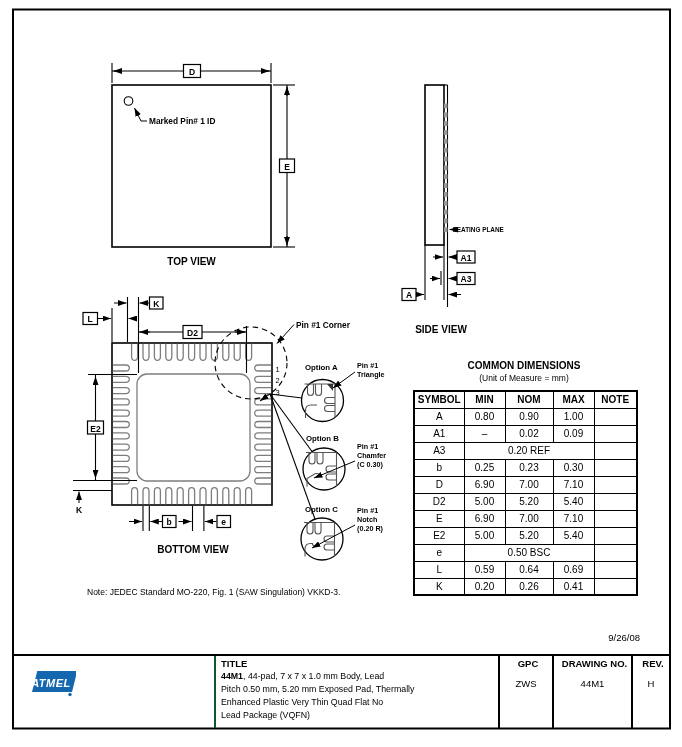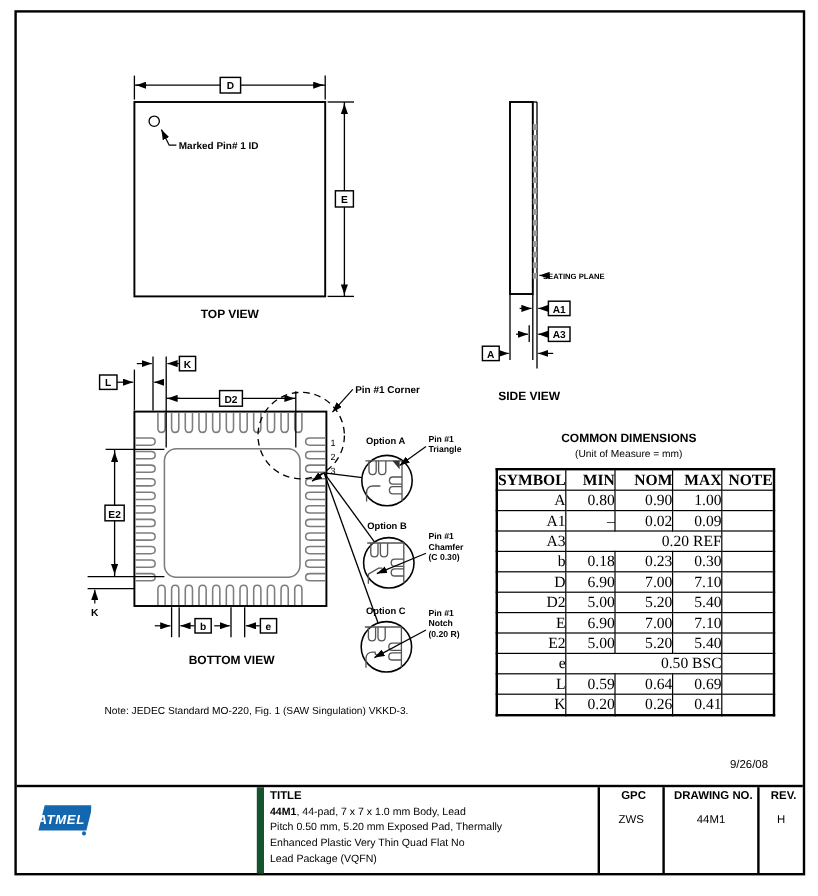--- a/index.html
+++ b/index.html
@@ -20,30 +20,30 @@
   .pin{font-size:7.5px;}
   .sp{font-size:6.4px;font-weight:bold;}
   .mini{stroke:#555;stroke-width:1.1;fill:none;}
   
   .dims-title{position:absolute;left:413px;top:360px;width:222px;text-align:center;font-size:10px;font-weight:bold;}
   .dims-sub{position:absolute;left:413px;top:373px;width:222px;text-align:center;font-size:8.5px;}
   .note{position:absolute;left:87px;top:587px;font-size:8.5px;}
   .date{position:absolute;left:500px;top:632px;width:140px;text-align:right;font-size:9.5px;}
   
   .dtable{position:absolute;left:413px;top:390px;border-collapse:collapse;table-layout:fixed;border:2px solid #000;}
-  .dtable th,.dtable td{border:1px solid #000;height:17px;padding:0;text-align:right;font-size:13px;font-weight:normal;font-family:Liberation Serif, serif;}
+  .dtable th,.dtable td{border:1px solid #000;height:17px;padding:0;text-align:center;font-size:10px;font-weight:normal;}
   .dtable th{font-weight:bold;}
   
   .tblock{position:absolute;left:14px;top:654px;width:655px;height:74px;border-top:2px solid #000;display:flex;}
   .tb-contact{position:relative;width:200px;}
   .tb-contact .logo{position:absolute;left:10px;top:12px;}
   .logo-txt{font-style:italic;font-weight:bold;font-size:11px;fill:#fff;text-anchor:middle;letter-spacing:0.5px;}
   .contact-text{position:absolute;left:64px;top:14px;font-size:9.5px;line-height:11.5px;}
   .b{font-weight:bold;}
-  .tb-title{flex:1;border-left:6px solid #14532d;padding:2px 0 0 5px;}
+  .tb-title{flex:1;border-left:2px solid #14532d;padding:2px 0 0 5px;}
   .tb-hdr{font-size:9.5px;font-weight:bold;}
   .tb-body{font-size:8.8px;line-height:13px;margin-top:1px;}
   .tb-col{border-left:2px solid #000;padding-top:2px;}
   .tb-col .tb-hdr{padding-left:4px;text-align:center;}
   .tb-val{text-align:center;font-size:9.5px;margin-top:9px;}
 </style>
 </head>
 <body>
 
 <div class="page">
@@ -316,21 +316,21 @@
       <td>0.09</td>
       <td></td>
     </tr>
     <tr>
       <td>A3</td>
       <td colspan="3">0.20 REF</td>
       <td></td>
     </tr>
     <tr>
       <td>b</td>
-      <td>0.18</td>
+      <td>0.25</td>
       <td>0.23</td>
       <td>0.30</td>
       <td></td>
     </tr>
     <tr>
       <td>D</td>
       <td>6.90</td>
       <td>7.00</td>
       <td>7.10</td>
       <td></td>

